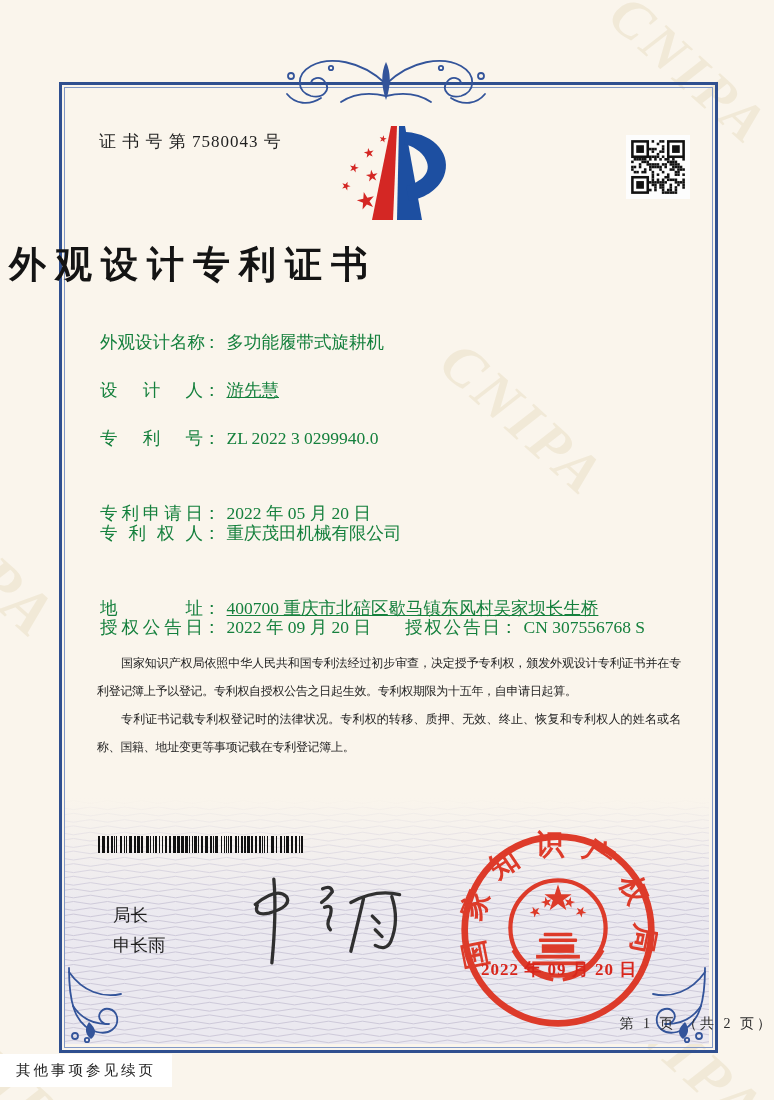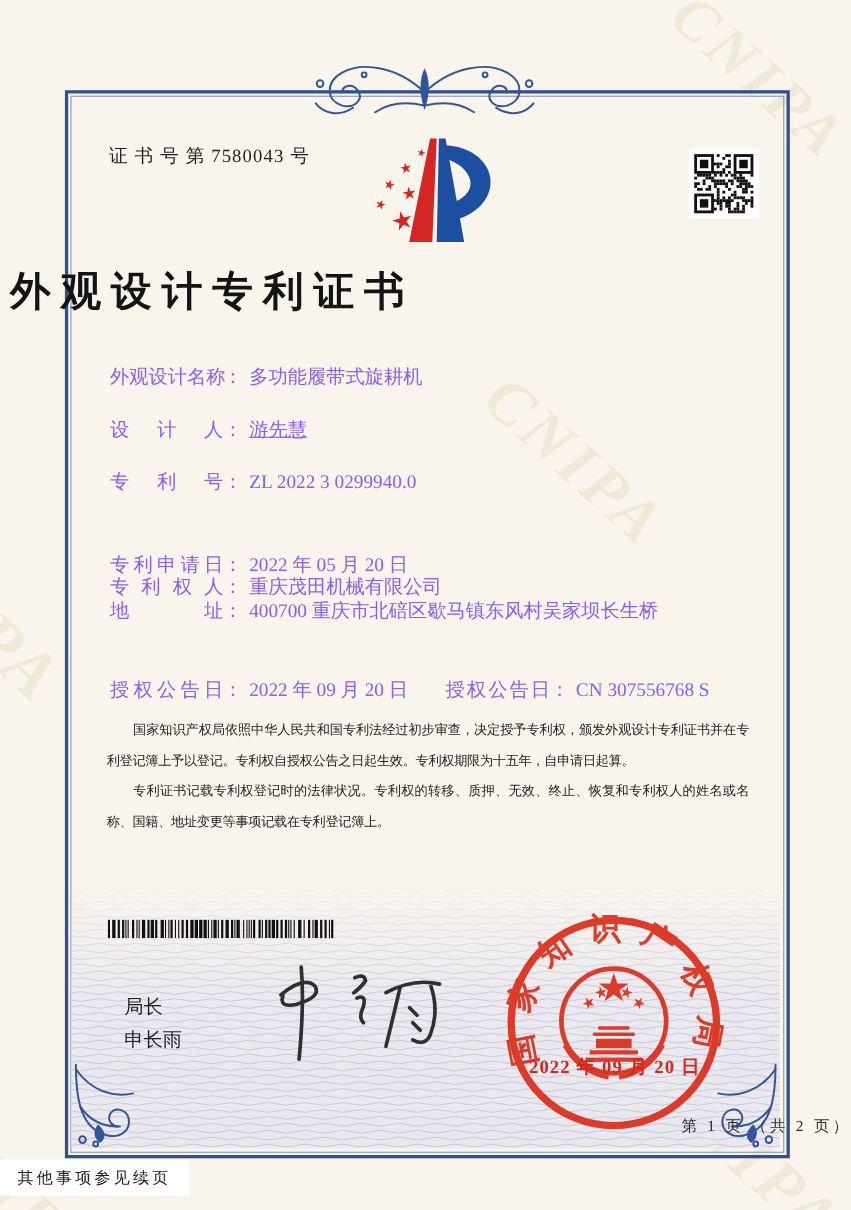--- a/index.html
+++ b/index.html
@@ -12,21 +12,21 @@
          border:3px solid #2f4f8f;z-index:1;}
   .frame::after{content:"";position:absolute;inset:2px;border:1px solid #8097c5;}
   .band{position:absolute;left:65px;top:798px;width:644px;height:246px;z-index:1;
         background:linear-gradient(180deg,rgba(235,233,240,0) 0,rgba(235,233,240,.95) 110px,#ebe9f0 160px);}
   .ornament{position:absolute;z-index:2;}
   .cert-no{position:absolute;left:99px;top:130px;font-size:17px;letter-spacing:1px;z-index:3;}
   .logo{position:absolute;left:312px;top:122px;width:152px;height:106px;z-index:3;}
   .qr{position:absolute;left:626px;top:135px;width:64px;height:64px;z-index:3;}
   .title{position:absolute;left:0;top:240px;width:100%;text-align:left;font-size:37px;
          font-weight:bold;letter-spacing:9px;text-indent:9px;color:#141414;z-index:3;}
-  .field{position:absolute;left:100px;font-size:17.5px;white-space:nowrap;z-index:3;color:#8b5cf6;}
+  .field{position:absolute;left:100px;font-size:17.5px;white-space:nowrap;z-index:3;color:#15803d;}
   .f-label{display:inline-block;width:103px;text-align:justify;text-align-last:justify;vertical-align:bottom;}
   .f-label.narrow{width:95px;}
   .f-colon{display:inline-block;margin-right:6px;}
   .pair2{position:absolute;left:305px;top:0;white-space:nowrap;}
   .paras{position:absolute;left:97px;top:649px;width:584px;font-size:12px;letter-spacing:-0.3px;
          line-height:28px;text-align:justify;z-index:3;color:#232323;}
   .paras p{margin:0;text-indent:2em;}
   .barcode{position:absolute;left:98px;top:836px;width:212px;height:17px;display:flex;
            align-items:stretch;overflow:hidden;z-index:3;}
   .signer-title{position:absolute;left:113px;top:903px;font-size:17.5px;z-index:3;}
@@ -313,21 +313,21 @@
   </div>
   <div class="field" style="top:426px;">
     <span class="f-label">专利号</span><span class="f-colon">：</span><span>ZL 2022 3 0299940.0</span>
   </div>
   <div class="field" style="top:501px;">
     <span class="f-label">专利申请日</span><span class="f-colon">：</span><span>2022 年 05 月 20 日</span>
   </div>
   <div class="field" style="top:521px;">
     <span class="f-label">专利权人</span><span class="f-colon">：</span><span>重庆茂田机械有限公司</span>
   </div>
-  <div class="field" style="top:543px;">
+  <div class="field" style="top:596px;text-decoration:underline;">
     <span class="f-label">地址</span><span class="f-colon">：</span><span>400700 重庆市北碚区歇马镇东风村吴家坝长生桥</span>
   </div>
   <div class="field" style="top:615px;">
     <span class="f-label">授权公告日</span><span class="f-colon">：</span><span>2022 年 09 月 20 日</span>
     <span class="pair2">
       <span class="f-label narrow">授权公告日</span><span class="f-colon">：</span><span>CN 307556768 S</span>
     </span>
   </div>
 
   <div class="paras">

